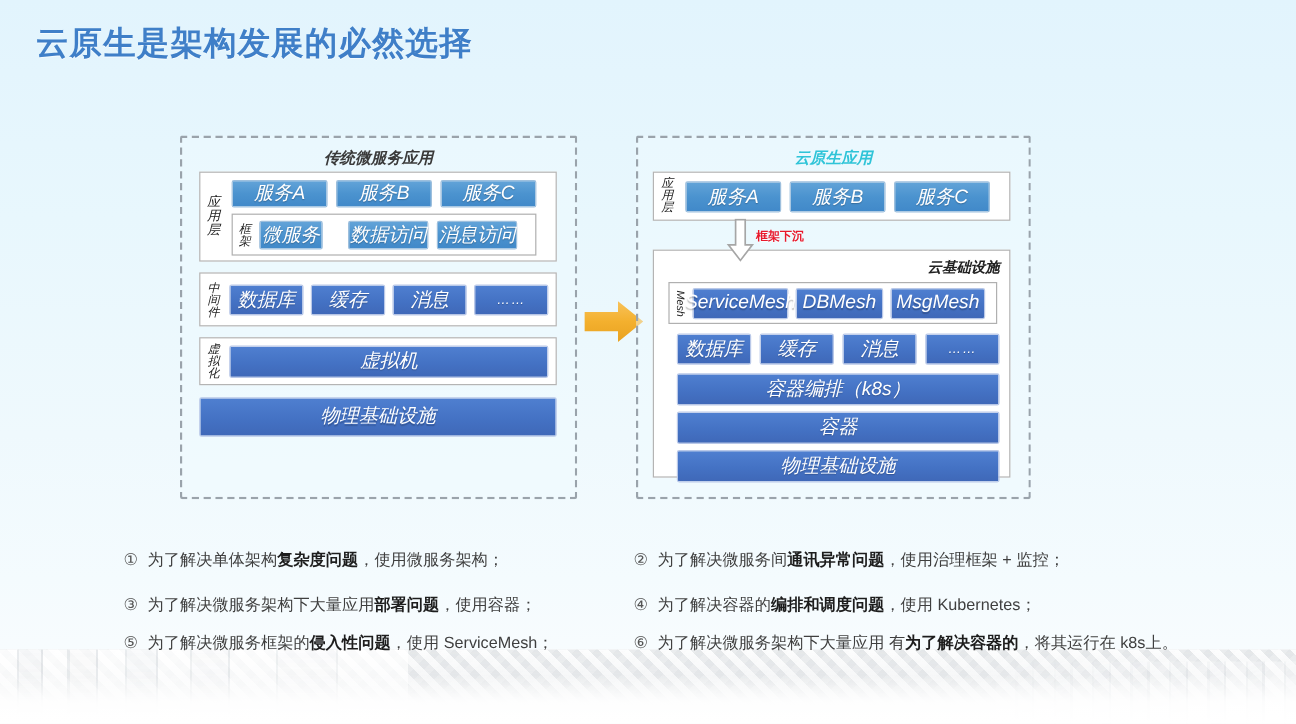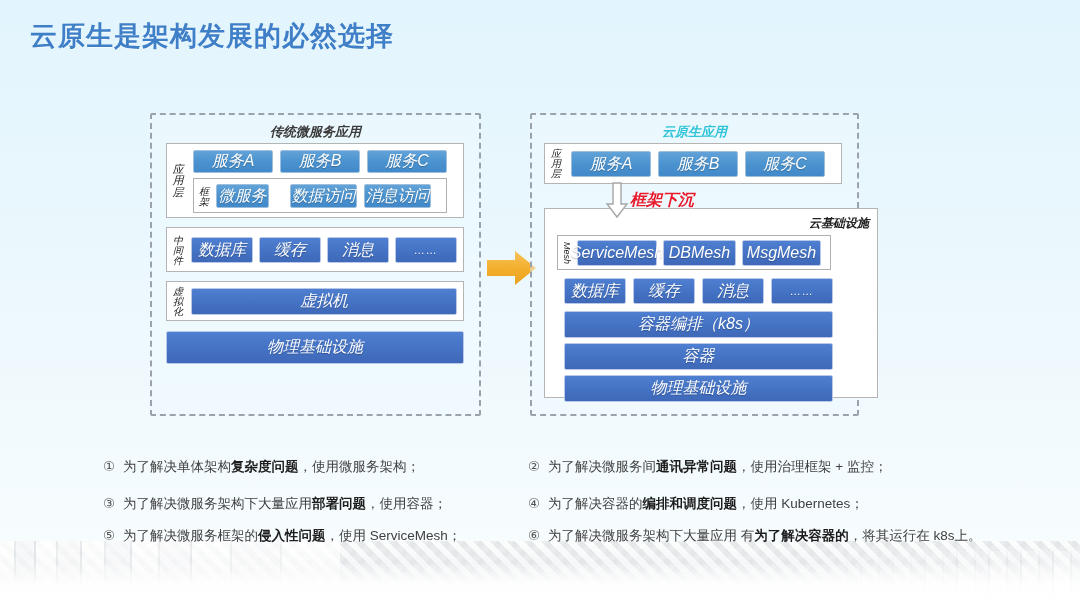--- a/index.html
+++ b/index.html
@@ -109,23 +109,22 @@
     position:absolute;border:1px solid #b0b0b0;background:#ffffff;box-sizing:border-box;
   }
 
   
   #big-arrow{position:absolute;left:487px;top:249px;width:50px;height:38px;}
 
   
   #sink-arrow{position:absolute;left:605px;top:182px;width:24px;height:37px;}
 
   #sink-label{
-    position:absolute;left:630px;top:190px;font-size:16px;font-weight:bold;color:#e8192c;
+    position:absolute;left:630px;top:190px;font-size:10px;font-weight:bold;color:#e8192c;
     text-shadow:0 1px 0 rgba(255,255,255,.7);
-    font-style:italic;
   }
   #cloud-infra-label{
     position:absolute;right:10px;top:202px;font-size:12px;font-weight:bold;color:#222;
   }
 
   
   .bullet-row{
     position:absolute;font-size:13.5px;color:#3f3f3f;white-space:nowrap;
     line-height:1;
   }
@@ -215,21 +214,21 @@
     <div class="vlabel stack" style="left:3px;top:3px;width:16px;height:34px;flex-direction:column;font-size:10px;">
       <span>应</span>
       <span>用</span>
       <span>层</span>
     </div>
     <div class="tile light" style="left:26px;top:7px;width:80px;height:26px;">服务A</div>
     <div class="tile light" style="left:113px;top:7px;width:80px;height:26px;">服务B</div>
     <div class="tile light" style="left:200px;top:7px;width:80px;height:26px;">服务C</div>
   </div>
 
-  <div class="group" style="left:12px;top:93px;width:334px;height:190px;">
+  <div class="group" style="left:12px;top:93px;width:298px;height:190px;">
     <div id="cloud-infra-label" style="position:absolute;right:8px;top:6px;">云基础设施</div>
 
     <div class="inner-box" style="left:12px;top:26px;width:274px;height:35px;">
       <div class="vlabel rot" style="left:2px;top:3px;width:13px;height:29px;font-size:9px;">Mesh</div>
       <div class="tile deep" style="left:19px;top:4px;width:80px;height:26px;">ServiceMesh</div>
       <div class="tile deep" style="left:105px;top:4px;width:73px;height:26px;">DBMesh</div>
       <div class="tile deep" style="left:184px;top:4px;width:79px;height:26px;">MsgMesh</div>
     </div>
 
     <div class="tile deep" style="left:19px;top:69px;width:62px;height:26px;">数据库</div>

